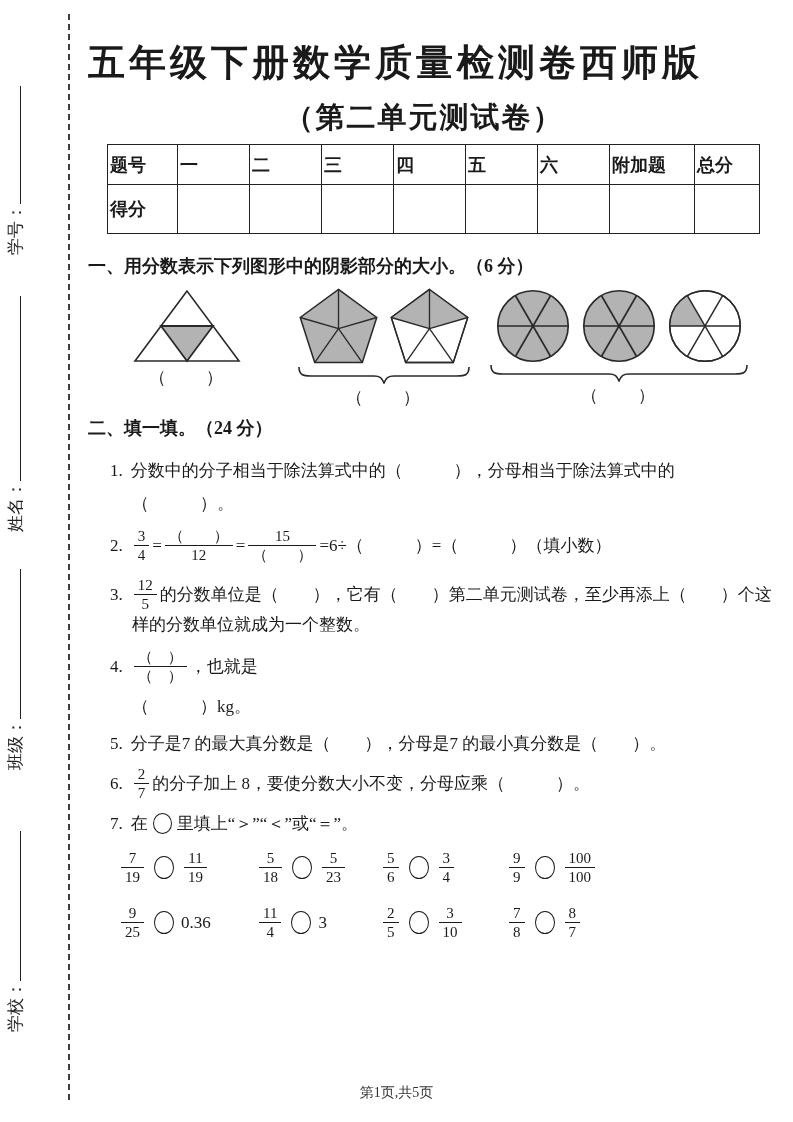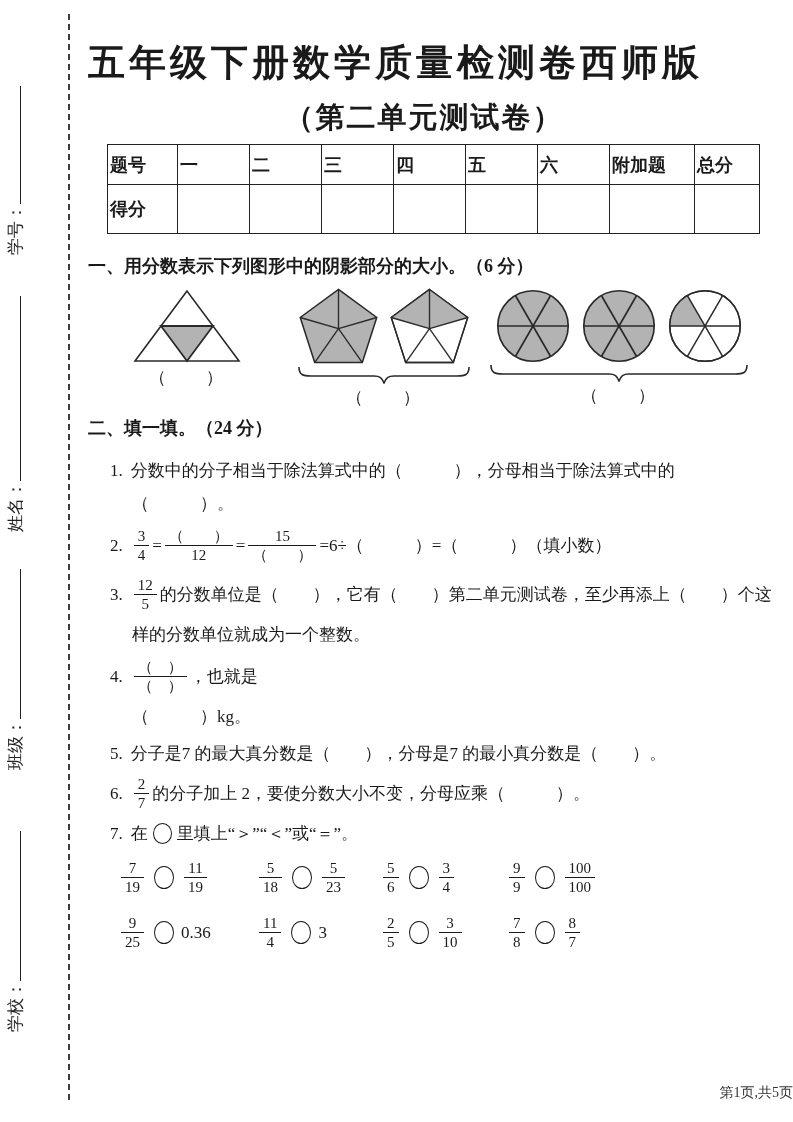--- a/index.html
+++ b/index.html
@@ -47,21 +47,21 @@
   .frac .fnum { display:block; padding:0 4px; border-bottom:1.4px solid #1a1a1a; }
   .frac .fden { display:block; padding:0 4px; }
   .circ { display:inline-block; width:20px; height:23px; border:1.6px solid #1a1a1a; border-radius:50%; vertical-align:middle; margin:0 5px; }
   .cmp-grid {
     margin-top:14px; padding-left:30px;
     display:grid; grid-template-columns:138px 124px 126px auto; row-gap:18px;
     font-size:17px;
   }
   .cmp { display:flex; align-items:center; }
   .cmp .circ { margin:0 7px; }
-  .footer { position:absolute; left:0; right:0; bottom:20px; text-align:right; font-size:14px; color:#333; }
+  .footer { position:absolute; left:0; right:0; bottom:20px; text-align:center; font-size:14px; color:#333; }
   svg { display:block; }
 </style>
 </head>
 <body>
 
 <div class="cut-line"></div>
 
 <div class="side-unit" style="top:233px">
   <span>学号：</span><span class="s-line" style="width:118px"></span>
 </div>
@@ -214,21 +214,21 @@
   </div>
 
   <div class="q q-row pl1" style="margin-top:12px">
     <span class="qno">3.</span>
     <span class="frac">
         <span class="fnum">12</span>
         <span class="fden">5</span>
       </span>
     <span>的分数单位是（　　），它有（　　）第二单元测试卷，至少再添上（　　）个这</span>
   </div>
-  <div class="q pl2" style="margin-top:10px">样的分数单位就成为一个整数。</div>
+  <div class="q pl2" style="">样的分数单位就成为一个整数。</div>
 
   <div class="q q-row pl1" style="margin-top:12px">
     <span class="qno">4.</span>
     <span class="frac">
         <span class="fnum">（　）</span>
         <span class="fden">（　）</span>
       </span>
     <span>，也就是</span>
   </div>
   <div class="q pl2" style="margin-top:10px">（　　　）kg。</div>
@@ -236,21 +236,21 @@
   <div class="q pl1" style="margin-top:14px">
     <span class="qno">5.</span><span>分子是7 的最大真分数是（　　），分母是7 的最小真分数是（　　）。</span>
   </div>
 
   <div class="q q-row pl1" style="margin-top:10px">
     <span class="qno">6.</span>
     <span class="frac">
         <span class="fnum">2</span>
         <span class="fden">7</span>
       </span>
-    <span>的分子加上 2，要使分数大小不变，分母应乘（　　　）。</span>
+    <span>的分子加上 8，要使分数大小不变，分母应乘（　　　）。</span>
   </div>
 
   <div class="q q-row pl1" style="margin-top:10px">
     <span class="qno">7.</span>
     <span>在</span>
     <span class="circ" style="width:19px;height:21px"></span>
     <span>里填上“＞”“＜”或“＝”。</span>
   </div>
 
   <div class="cmp-grid">

